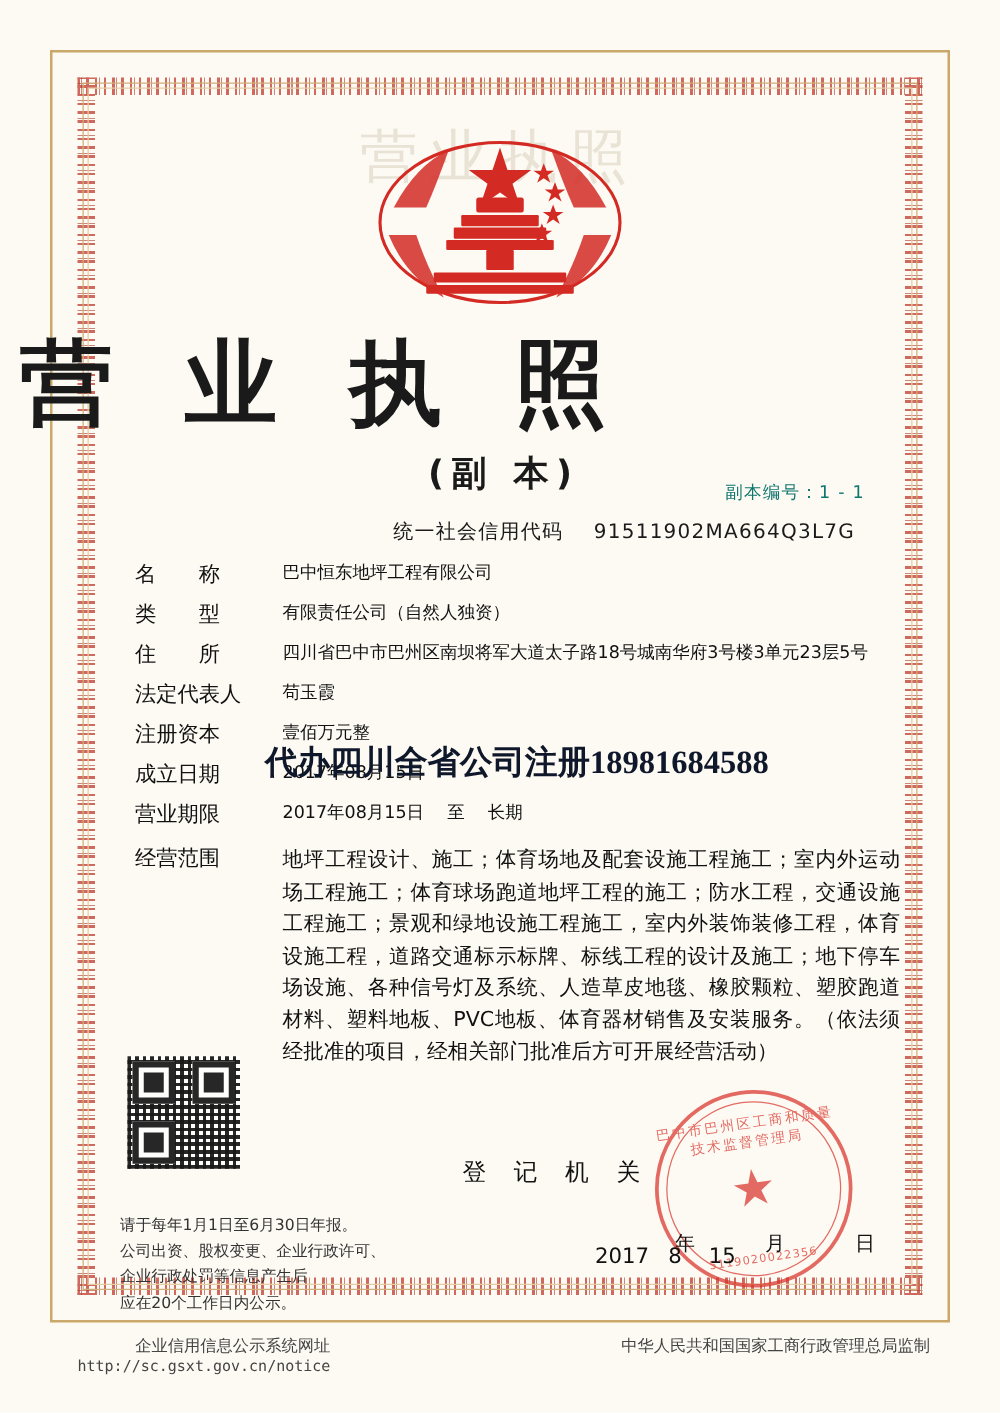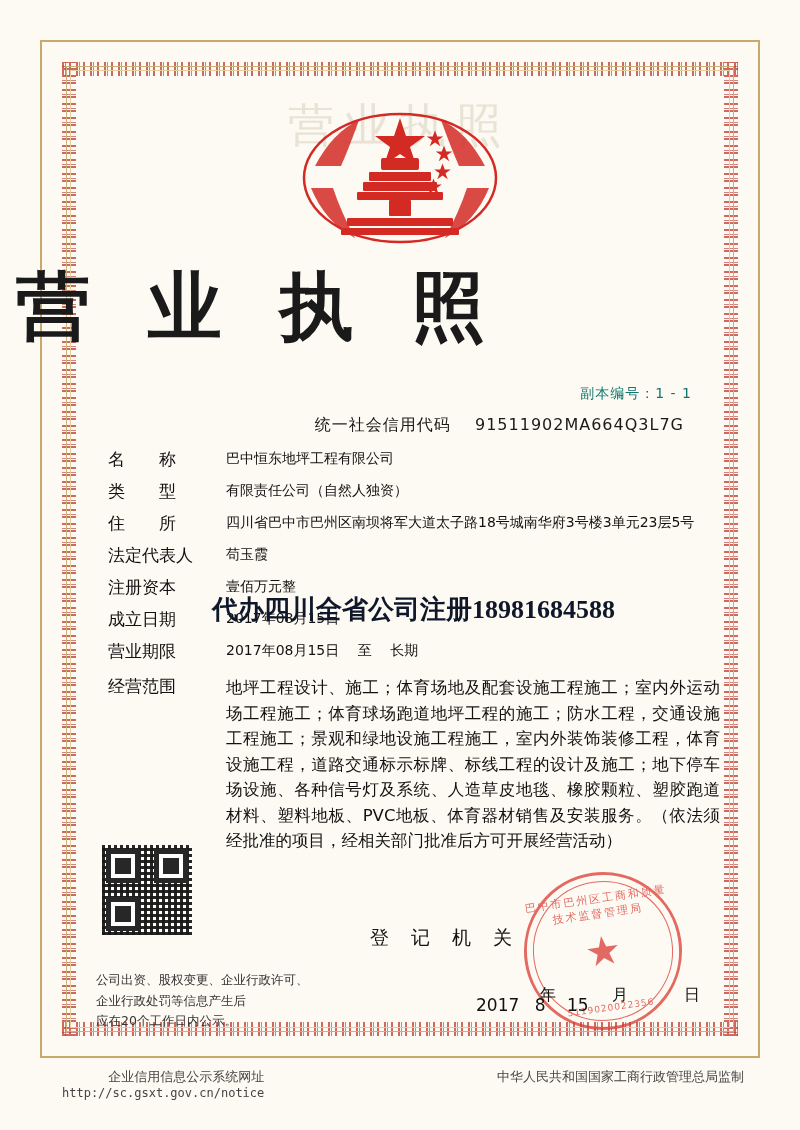--- a/index.html
+++ b/index.html
@@ -340,20 +340,21 @@
         <rect x="84" y="76" width="62" height="9" rx="1"></rect>
         <rect x="104" y="104" width="22" height="16" rx="1"></rect>
         <rect x="62" y="122" width="106" height="8" rx="1"></rect>
         <rect x="56" y="132" width="118" height="7" rx="1"></rect>
         <rect x="96" y="62" width="38" height="12" rx="2"></rect>
       </g>
     </svg>
   </div>
 
   <div class="title">营 业 执 照</div>
+  <div class="subtitle">(副  本)</div>
 
   <div class="serial">副本编号：1 - 1</div>
   <div class="credit-code">
     <span>统一社会信用代码</span>
     &nbsp;&nbsp;
     <span>91511902MA664Q3L7G</span>
   </div>
 
   <div class="fields">
 
@@ -429,20 +430,21 @@
   <div class="date-line">
     <span>2017</span>
     <span class="unit">8</span>
     <span class="unit">15</span>
   </div>
   <div class="date-units">
     <span>年</span><span>月</span><span>日</span>
   </div>
 
   <div class="notes">
+    <div>请于每年1月1日至6月30日年报。</div>
     <div>公司出资、股权变更、企业行政许可、</div>
     <div>企业行政处罚等信息产生后</div>
     <div>应在20个工作日内公示。</div>
   </div>
 
   <div class="bottom">
     <div class="bottom-left">
       <span>企业信用信息公示系统网址</span>
       <span class="url">http://sc.gsxt.gov.cn/notice</span>
     </div>

